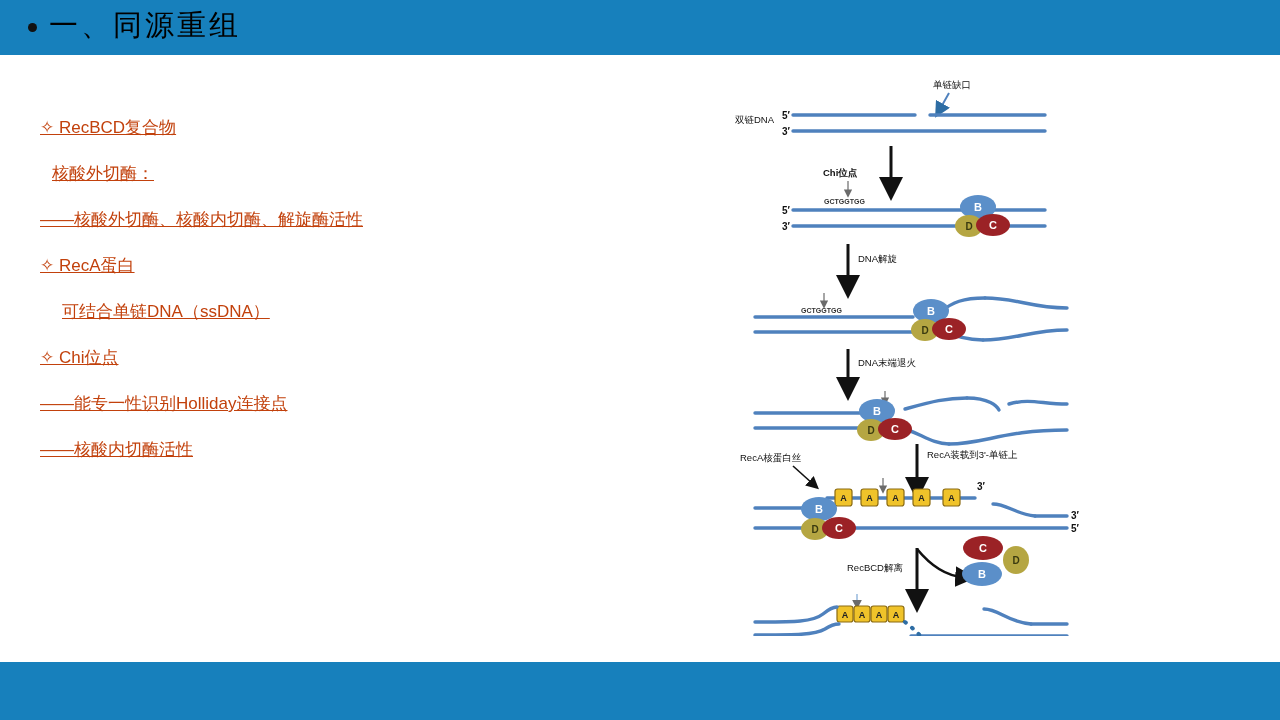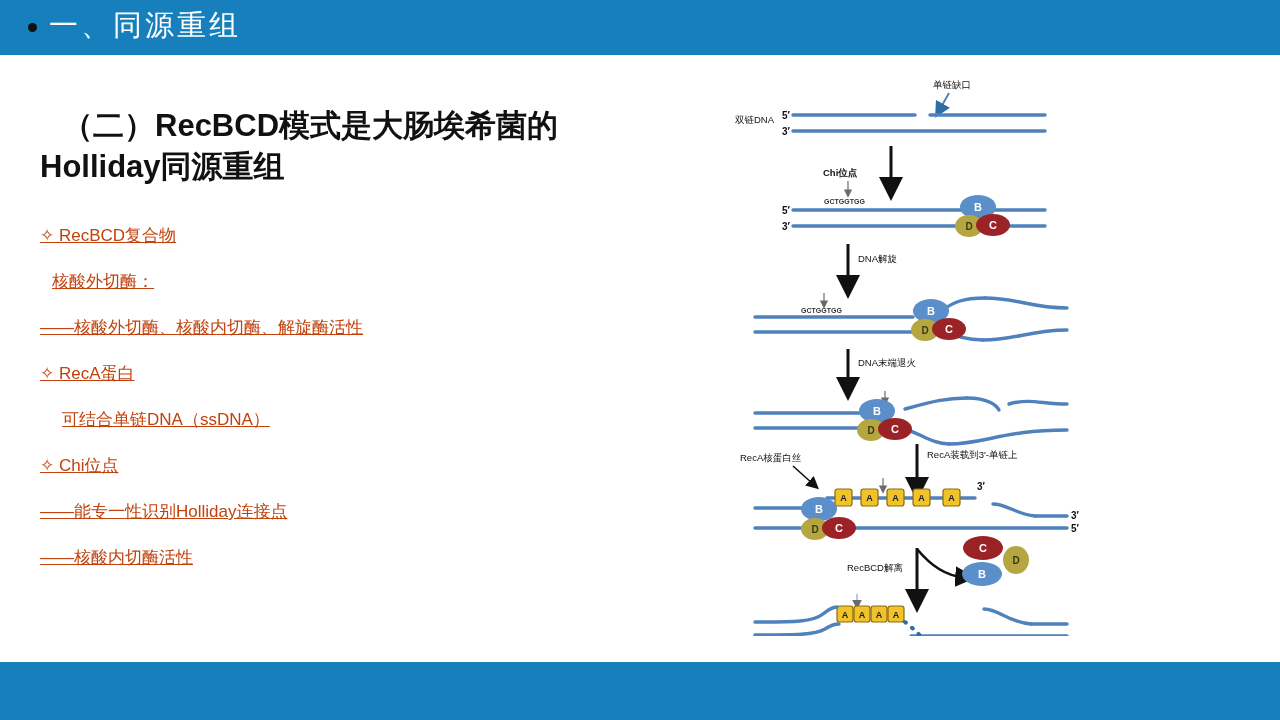--- a/index.html
+++ b/index.html
@@ -23,21 +23,21 @@
   .header-inner {
     position: absolute; left: 28px; top: 8px;
     display: flex; align-items: center; gap: 12px;
   }
   .header-bullet {
     width: 9px; height: 9px; border-radius: 50%;
     background: #111; flex: 0 0 auto;
     margin-top: 4px;
   }
   .header-title {
-    font-size: 29px; color: #ffffff; letter-spacing: 3px;
+    font-size: 29px; color: #000000; letter-spacing: 3px;
     font-weight: 400; line-height: 34px;
     white-space: nowrap;
   }
   
   .footer-band {
     position: absolute; left: 0; top: 662px;
     width: 1280px; height: 58px;
     background: #1780BC;
   }
   
@@ -75,24 +75,20 @@
 
   <div class="header-band">
     <div class="header-inner">
       <span class="header-bullet"></span>
       <span class="header-title">一、同源重组</span>
     </div>
   </div>
 
   <div class="left-col">
 
-    <div class="slide-heading">
-      <div class="indent">（二）RecBCD模式是大肠埃希菌的</div>
-      <div>Holliday同源重组</div>
-    </div>
 
     <ul class="body-list">
       <li>✧ RecBCD复合物</li>
       <li class="ind1">核酸外切酶：</li>
       <li>——核酸外切酶、核酸内切酶、解旋酶活性</li>
       <li>✧  RecA蛋白</li>
       <li class="ind2">可结合单链DNA（ssDNA）</li>
       <li>✧ Chi位点</li>
       <li>——能专一性识别Holliday连接点</li>
       <li>——核酸内切酶活性</li>

